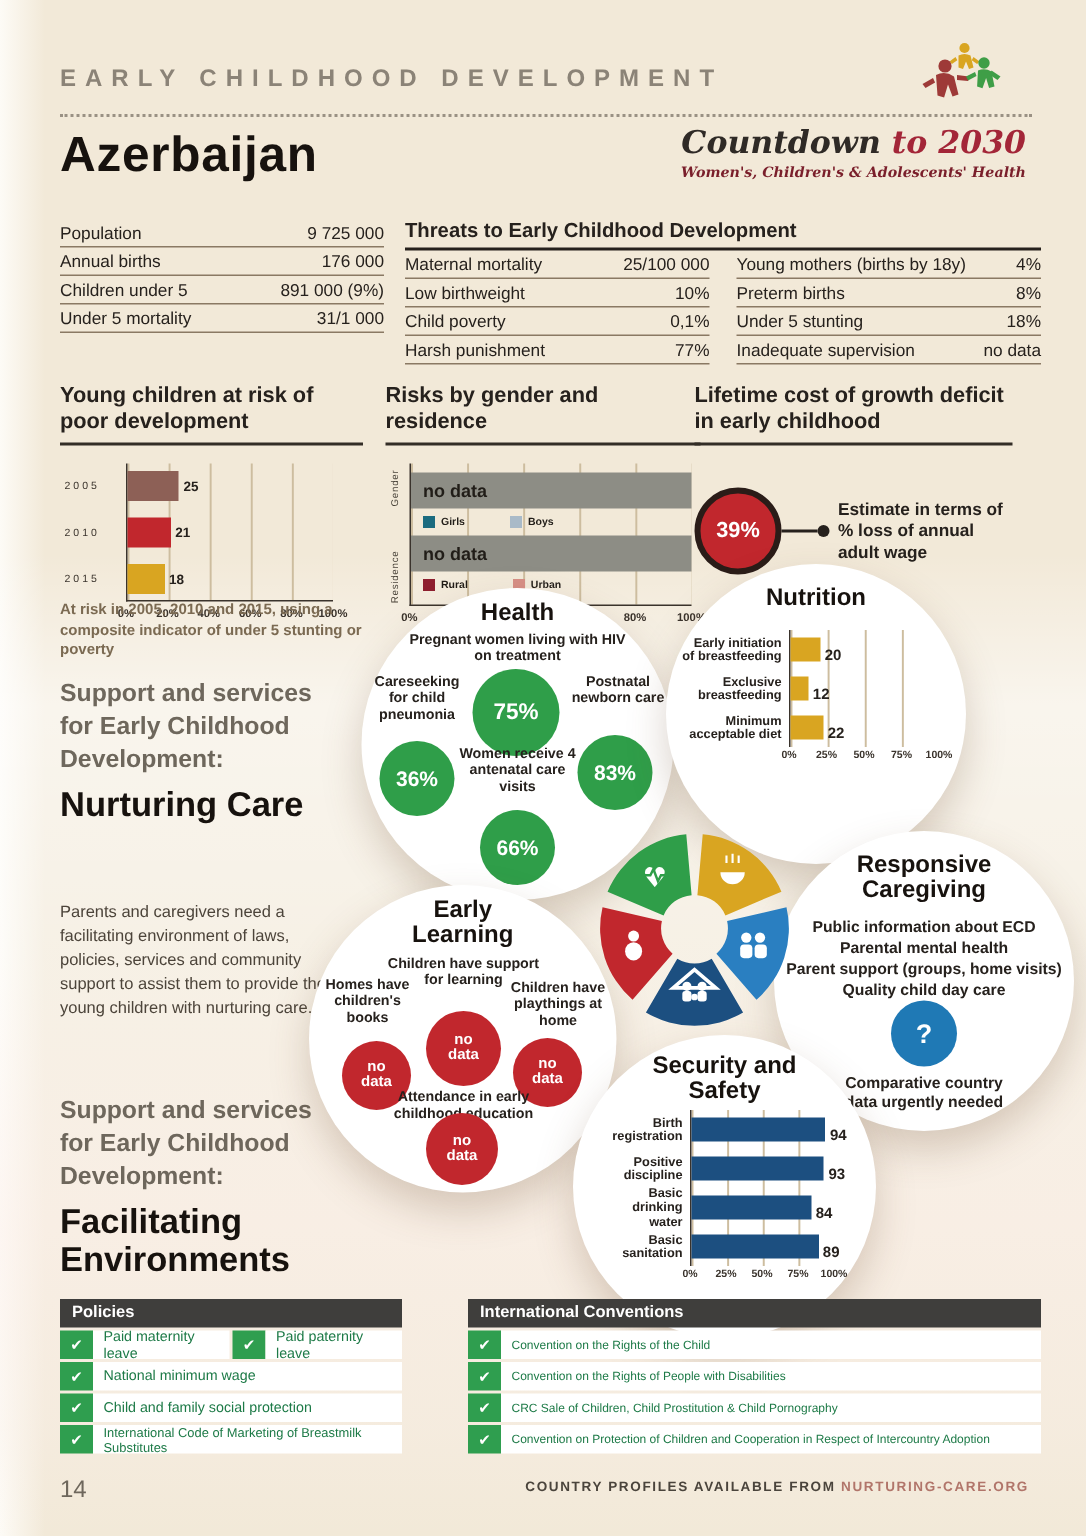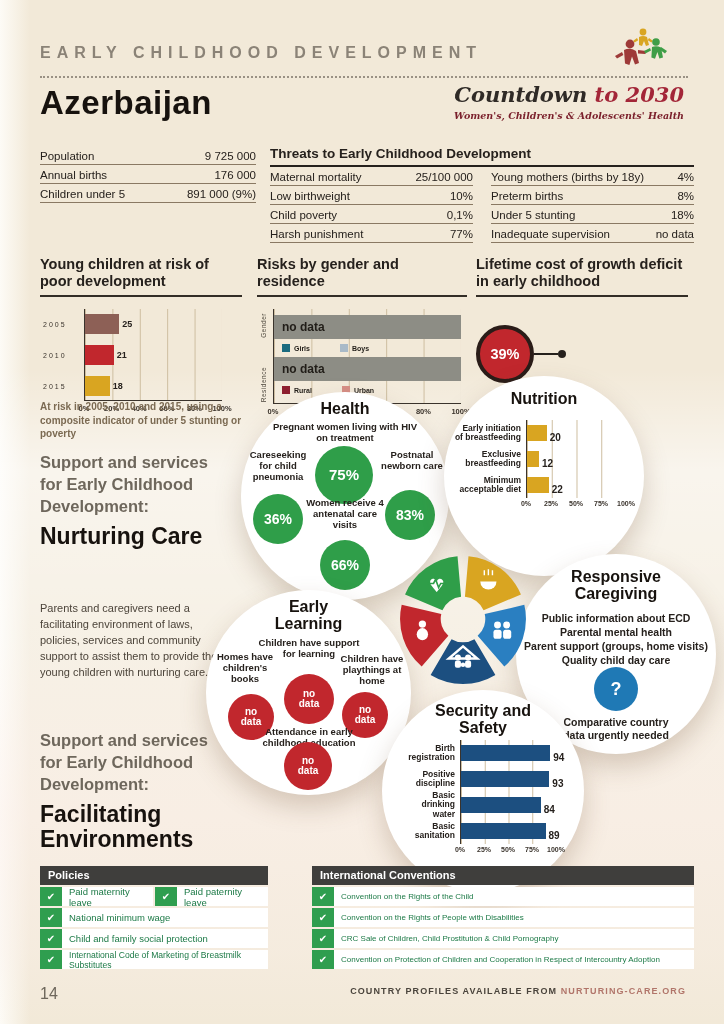--- a/index.html
+++ b/index.html
@@ -30,21 +30,21 @@
   .trow { display:flex; justify-content:space-between; align-items:flex-end; border-bottom:1px solid #8a7963; padding:3px 0 2px; height:19px; }
   .demo-tbl { left:40px; top:146px; width:216px; }
   .threat-tbl { left:270px; top:146px; width:424px; }
   .threat-cols { display:flex; gap:18px; }
   .threat-col { flex:1; }
 
   
   .panel-title { font-size:14.5px; font-weight:bold; color:#26211d; line-height:1.15; padding-bottom:6px; border-bottom:2px solid #332d26; }
   .p1 { left:40px; top:256px; width:202px; }
   .p2 { left:257px; top:256px; width:210px; }
-  .p3 { left:476px; top:256px; width:212px; }
+  .p3 { left:463px; top:256px; width:212px; }
   .p1 .panel-title, .p2 .panel-title, .p3 .panel-title { min-height:40px; }
 
   .rc-wrap { position:relative; margin:12px 0 0 44px; width:138px; }
   .rc-plot { position:relative; height:92px; border-left:1.5px solid #3a332c; border-bottom:1.5px solid #3a332c;
     background-image:linear-gradient(90deg,#cdbd9f 1px,transparent 1px); background-size:20% 100%; }
   .rc-row { position:absolute; left:0; height:20px; display:flex; align-items:center; width:100%; }
   .rc-bar { height:20px; }
   .rc-val { font-size:9px; font-weight:bold; color:#26211d; margin-left:3px; }
   .rc-year { position:absolute; left:-42px; width:38px; font-size:7px; letter-spacing:2px; color:#3a332c; }
   .ticks { position:relative; height:12px; margin-top:3px; }
@@ -165,20 +165,24 @@
       <span>Population</span>
       <span>9 725 000</span>
     </div>
     <div class="trow">
       <span>Annual births</span>
       <span>176 000</span>
     </div>
     <div class="trow">
       <span>Children under 5</span>
       <span>891 000 (9%)</span>
+    </div>
+    <div class="trow">
+      <span>Under 5 mortality</span>
+      <span>31/1 000</span>
     </div>
   </div>
 
   <div class="abs threat-tbl data-table">
     <div class="t-title">Threats to Early Childhood Development</div>
     <div class="threat-cols">
       <div class="threat-col">
         <div class="trow">
           <span>Maternal mortality</span>
           <span>25/100 000</span>
@@ -288,20 +292,21 @@
       </div>
     </div>
   </div>
 
   <div class="abs p3">
     <div class="panel-title">Lifetime cost of growth deficit in early childhood</div>
     <div class="cost-row">
       <div class="cost-circle">39%</div>
       <div class="cost-line"></div>
       <div class="cost-dot"></div>
+      <div class="cost-note">Estimate in terms of % loss of annual adult wage</div>
     </div>
   </div>
 
   <div class="abs blk1">
     <div class="support-kicker">Support and services for Early Childhood Development:</div>
     <div class="support-title">Nurturing Care</div>
   </div>
   <div class="abs para">Parents and caregivers need a facilitating environment of laws, policies, services and community support to assist them to provide their young children with nurturing care.</div>
   <div class="abs blk2">
     <div class="support-kicker">Support and services for Early Childhood Development:</div>

